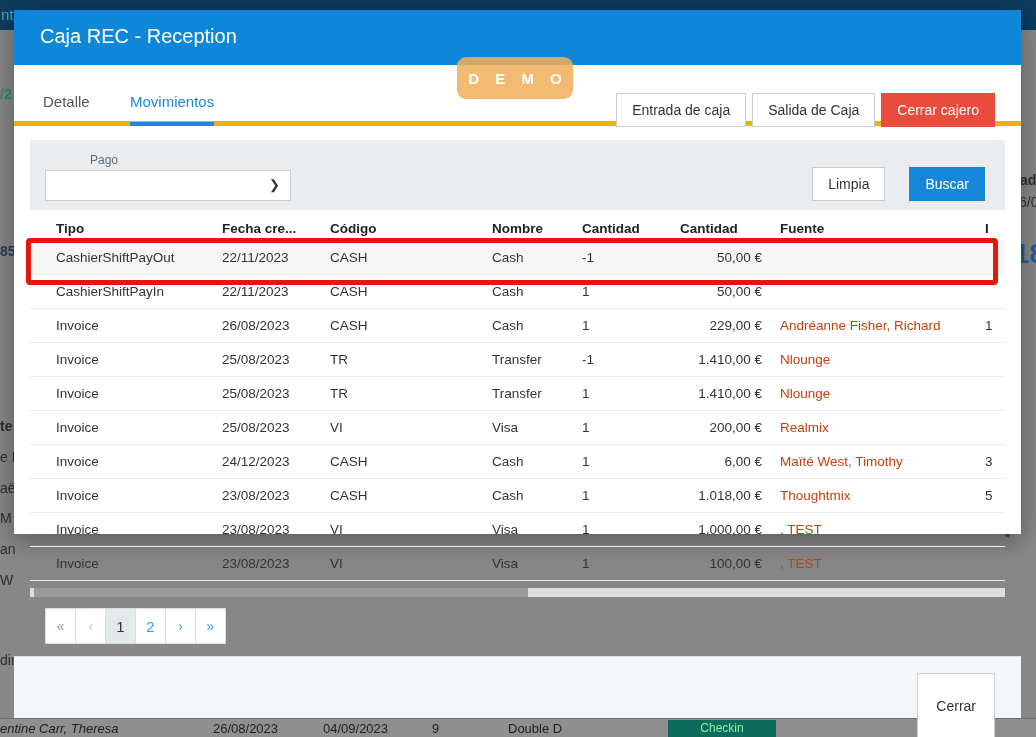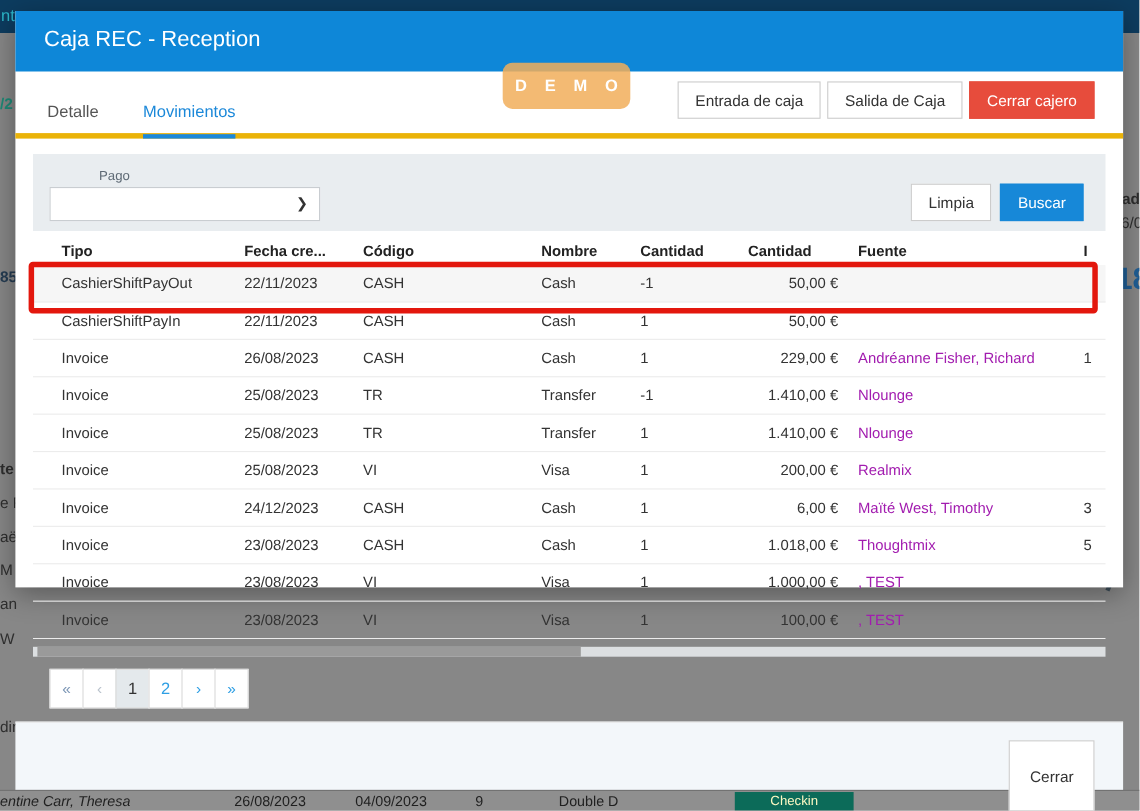--- a/index.html
+++ b/index.html
@@ -8,66 +8,66 @@
   #stage { position:relative; width:1036px; height:737px; background:#878787; overflow:hidden; }
 
   
   .backdrop-topbar { position:absolute; left:0; top:0; width:1036px; height:30px; background:#0d3c5f; }
   .backdrop-topbar .frag { position:absolute; left:1px; top:6px; color:#2cb6c9; font-size:15px; }
   .bd-frag { position:absolute; color:#2e2e2e; font-size:14px; white-space:nowrap; }
   .bd-bottom-row { position:absolute; left:0; top:718px; width:1036px; height:19px;
     background:#8f8f8f; border-top:1px solid #6f6f6f; color:#1f1f1f; font-size:13px; }
   .bd-bottom-row .cell { position:absolute; top:2px; white-space:nowrap; }
   .checkin-badge { position:absolute; left:668px; top:1px; width:108px; height:17px;
-    background:#0c6b59; color:#fef9c3; font-size:12px; text-align:center; line-height:17px; }
+    background:#0c6b59; color:#86efac; font-size:12px; text-align:center; line-height:17px; }
   .bd-slash { position:absolute; left:1010px; top:512px; width:4px; height:26px;
     background:#3c4c58; transform:rotate(24deg); }
 
   
   .modal { position:absolute; left:14px; top:10px; width:1007px; height:524px;
     background:#ffffff; box-shadow:0 6px 24px rgba(0,0,0,.35); }
   .modal-header { position:absolute; left:0; top:0; width:100%; height:55px; background:#0e87d8; }
   .modal-title { position:absolute; left:26px; top:15px; color:#ffffff; font-size:20px; font-weight:500; }
   .demo-badge { position:absolute; left:443px; top:47px; width:116px; height:42px;
     background:rgba(241,174,90,0.85); border-radius:9px; z-index:30;
     color:#ffffff; font-weight:bold; font-size:15px; letter-spacing:6px;
     display:flex; align-items:center; justify-content:center; padding-left:6px; }
 
   
   .tabbar { position:absolute; left:0; top:75px; width:100%; height:41px; border-bottom:5px solid #eab308; }
   .tab { position:absolute; top:8px; font-size:15px; color:#555555; cursor:pointer; padding-bottom:12px; }
   .tab.t0 { left:29px; }
   .tab.t1 { left:116px; color:#1b88d9; border-bottom:4px solid #1b88d9; }
-  .hdr-actions { position:absolute; top:64px; right:26px; display:flex; gap:6px; }
+  .hdr-actions { position:absolute; top:83px; right:26px; display:flex; gap:6px; }
   .btn { border:1px solid #cccccc; background:#ffffff; color:#333333; font-size:14px;
     padding:8px 15px; font-family:inherit; cursor:pointer; }
   .btn.danger { background:#e74c3c; border-color:#e74c3c; color:#ffffff; }
   .btn.primary { background:#1788d8; border-color:#1788d8; color:#ffffff; }
 
   
   .filterbar { position:absolute; left:16px; top:130px; width:975px; height:70px; background:#e9edf0; }
   .filter-label { position:absolute; left:16px; top:13px; font-size:12px; color:#5f6b76;margin-left:44px; }
   .pago-select { position:absolute; left:15px; top:30px; width:246px; height:31px;
     background:#ffffff; border:1px solid #c9cdd1; }
   .pago-select .chev { position:absolute; right:10px; top:6px; color:#333333; font-size:13px; }
-  .filter-actions { position:absolute; right:20px; top:27px; display:flex; gap:8px; }
+  .filter-actions { position:absolute; right:20px; top:27px; display:flex; gap:24px; }
 
   
   .tablewrap { position:absolute; left:16px; top:205px; width:975px; height:366px; overflow:hidden; }
   .tbl-row { display:grid; grid-template-columns:192px 108px 162px 90px 98px 100px 205px 150px;
     width:1105px; font-size:13.5px; color:#333333; }
   .tbl-head { height:26px; font-weight:bold; color:#222222; align-items:center; }
   .tbl-head > div { overflow:hidden; white-space:nowrap; }
   .tbl-body-row { height:34px; align-items:center; border-bottom:1px solid #ececec; cursor:pointer; }
   .tbl-row > div:first-child { padding-left:26px; }
   .tbl-row > div { overflow:hidden; white-space:nowrap; }
   .cell-amt { text-align:right; padding-right:18px; }
   .tbl-head .cell-amt { text-align:left; padding-left:0; }
   .row-hl { background:#f6f6f6; }
-  .link { color:#a21caf; text-decoration:none; cursor:pointer; }
+  .link { color:#c2410c; text-decoration:none; cursor:pointer; }
 
   .red-annotation { position:absolute; left:12px; top:228px; width:972px; height:47px;
     border:5px solid #e3170d; border-radius:4px; z-index:20; pointer-events:none; }
 
   
   .hscroll { position:absolute; left:16px; top:578px; width:975px; height:9px; background:#dcdfe1; }
   .hscroll .thumb { position:absolute; left:4px; top:0; width:494px; height:9px; background:#9a9a9a; }
 
   
   .pager { position:absolute; left:32px; top:598px; display:flex; }

